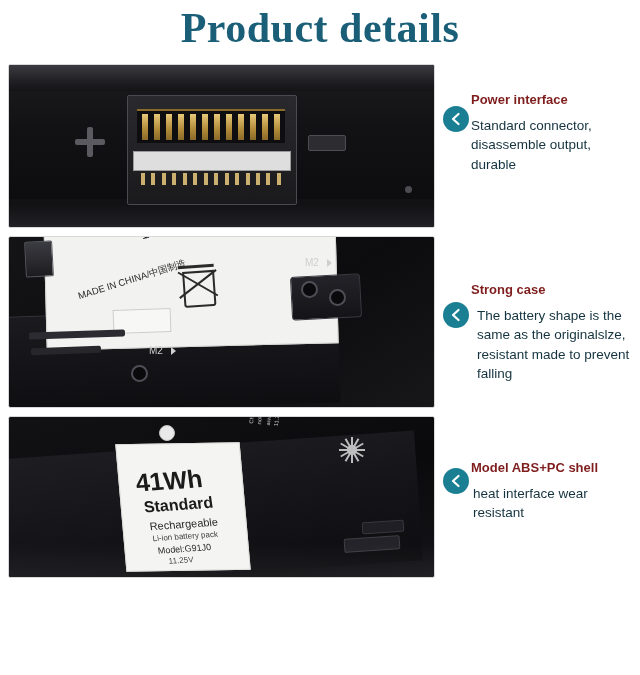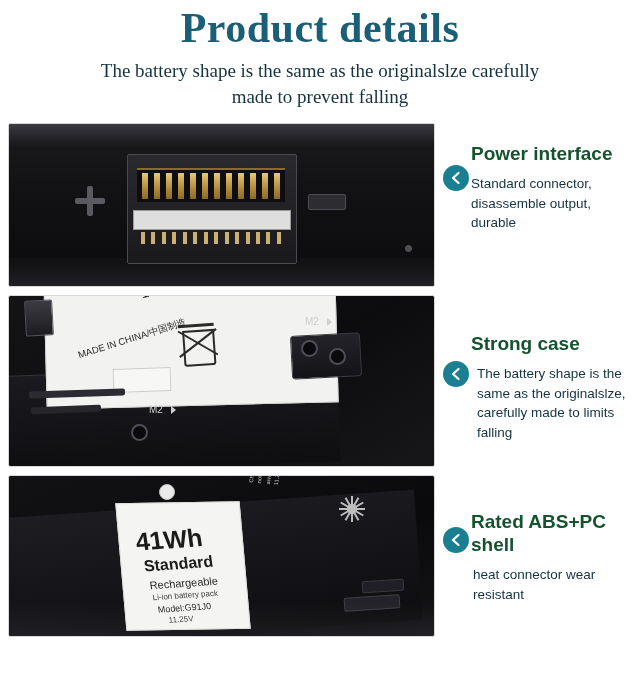--- a/index.html
+++ b/index.html
@@ -96,24 +96,24 @@
   .arrow-circle svg { display: block; }
 
   .calltext {
     flex: 1 1 auto;
     padding-top: 20px;
     padding-right: 6px;
   }
   .r2 .calltext { padding-top: 38px; }
   .r3 .calltext { padding-top: 36px; }
   .call-head {
-    font-size: 19px;
+    font-size: 13px;
     font-weight: bold;
-    color: #14532d;
-    margin: 0 0 8px 0;
+    color: #7f1d1d;
+    margin: 8px 0 8px 0;
     line-height: 1.2;
   }
   .call-body {
     font-size: 13.5px;
     color: #14333f;
     line-height: 1.45;
     margin: 0;
   }
   .r2 .call-body { padding-left: 6px; }
   .r3 .call-body { padding-left: 2px; }
@@ -471,21 +471,20 @@
     background: linear-gradient(0deg, rgba(255,255,255,0.06), rgba(255,255,255,0));
   }
 </style>
 </head>
 <body>
 
 <div class="page">
 
   <div class="header">
     <h1 class="title">Product details</h1>
-    <p class="subtitle">The battery shape is the same as the originalslze carefully made  to prevent falling</p>
   </div>
 
   <div class="rows">
 
     <div class="row r1">
       <div class="photo">
         <div class="p1-bg"></div>
         <div class="p1-top-bevel"></div>
         <div class="p1-bot-bevel"></div>
         <div class="p1-plus"></div>
@@ -569,21 +568,21 @@
       <div class="callout">
         <div class="arrow">
           <div class="arrow-circle">
             <svg width="14" height="14" viewBox="0 0 14 14" aria-hidden="true">
               <path d="M9.5 2 L4 7 L9.5 12" fill="none" stroke="#ffffff" stroke-width="2.2" stroke-linecap="round" stroke-linejoin="round"></path>
             </svg>
           </div>
         </div>
         <div class="calltext">
           <p class="call-head">Strong case</p>
-          <p class="call-body">The battery shape is the same as the originalslze, carefully made to limits falling</p>
+          <p class="call-body">The battery shape is the same as the originalslze, resistant made to prevent falling</p>
         </div>
       </div>
     </div>
 
     <div class="row r3">
       <div class="photo">
         <div class="p3-bg"></div>
         <div class="p3-body"></div>
         <div class="p3-circle"></div>
         <div class="p3-fine">Charging/Discharging temperature limits. Do not disassemble, crush or incinerate. Keep away from fire and high temperature. Rated 11.25V</div>
@@ -610,20 +609,20 @@
       </div>
       <div class="callout">
         <div class="arrow">
           <div class="arrow-circle">
             <svg width="14" height="14" viewBox="0 0 14 14" aria-hidden="true">
               <path d="M9.5 2 L4 7 L9.5 12" fill="none" stroke="#ffffff" stroke-width="2.2" stroke-linecap="round" stroke-linejoin="round"></path>
             </svg>
           </div>
         </div>
         <div class="calltext">
-          <p class="call-head">Rated ABS+PC shell</p>
-          <p class="call-body">heat connector wear resistant</p>
+          <p class="call-head">Model ABS+PC shell</p>
+          <p class="call-body">heat interface wear resistant</p>
         </div>
       </div>
     </div>
 
   </div>
 </div>
 
 </body></html>

